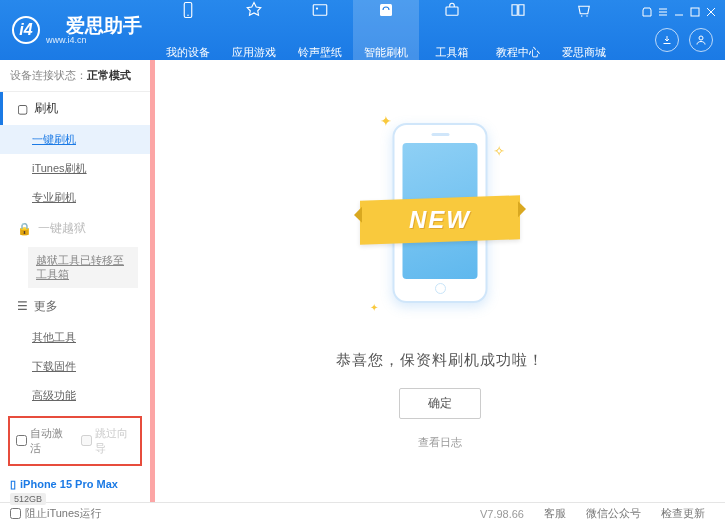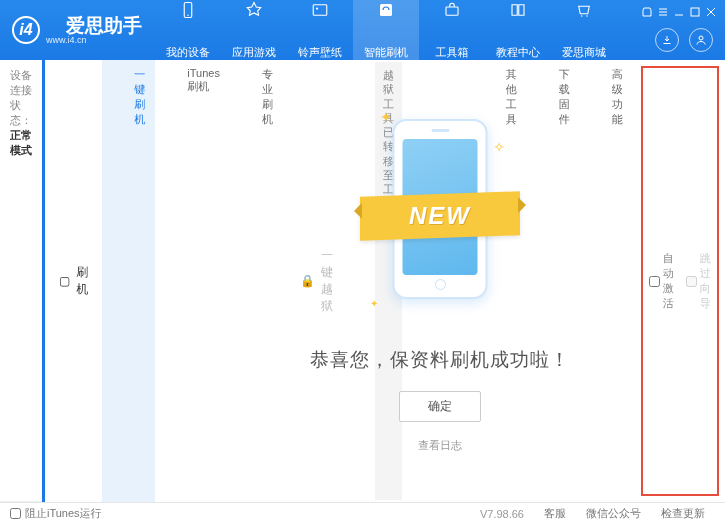--- a/index.html
+++ b/index.html
@@ -15,26 +15,26 @@
 .nav-item.active { background: rgba(255,255,255,0.18); }
 .nav-icon { width: 20px; height: 20px; margin-bottom: 3px; display: flex; align-items: center; justify-content: center; }
 .nav-icon svg { width: 18px; height: 18px; fill: #fff; }
 .header-right { position: absolute; right: 8px; top: 6px; display: flex; gap: 8px; font-size: 10px; }
 .header-right-top { display: flex; gap: 4px; align-items: center; }
 .win-btn { width: 12px; height: 12px; cursor: pointer; display: flex; align-items: center; justify-content: center; }
 .header-circles { position: absolute; right: 12px; bottom: 8px; display: flex; gap: 10px; }
 .circle-btn { width: 24px; height: 24px; border: 1.5px solid rgba(255,255,255,0.7); border-radius: 50%; display: flex; align-items: center; justify-content: center; cursor: pointer; }
 .circle-btn svg { width: 12px; height: 12px; fill: #fff; }
 .body-area { display: flex; height: 442px; }
-.sidebar { width: 155px; border-right: 5px solid #fca5a5; display: flex; font-size: 12px; color: #555; }
+.sidebar { width: 155px; border-right: 5px solid #fca5a5; display: flex; flex-direction: column; font-size: 12px; color: #555; }
 .status-bar { padding: 8px 10px; font-size: 11px; color: #888; border-bottom: 1px solid #eee; }
 .status-bar b { color: #333; }
 .side-section { padding: 8px 14px; display: flex; align-items: center; gap: 6px; color: #666; font-size: 12px; border-left: 3px solid transparent; }
 .side-section.top { border-left-color: #1b7ae5; color: #333; }
-.side-item { padding: 7px 10px 7px 32px; cursor: pointer; font-size: 11px; color: #666; }
+.side-item { padding: 7px 10px 7px 32px; cursor: pointer; font-size: 11px; color: #666; text-decoration: underline; }
 .side-item.active { background: #e8f2fd; color: #1b7ae5; }
 .side-item.boxed { background: #f4f4f4; margin: 2px 12px 2px 28px; padding: 6px 8px; font-size: 11px; color: #888; line-height: 1.3; }
 .side-lock { color: #bbb; }
 .checkbox-row { margin: 6px 8px; padding: 8px 6px; border: 2px solid #e74c3c; display: flex; gap: 12px; font-size: 11px; color: #888; }
 .checkbox-row label { display: flex; align-items: center; gap: 3px; cursor: pointer; }
 .checkbox-row input { width: 11px; height: 11px; }
 .checkbox-row .disabled { color: #ccc; }
 .device-info { padding: 6px 10px; font-size: 11px; }
 .device-name { color: #1b7ae5; font-weight: bold; display: flex; align-items: center; gap: 4px; }
 .device-badge { display: inline-block; background: #eee; color: #666; font-size: 9px; padding: 1px 4px; border-radius: 2px; margin-top: 2px; }
@@ -44,21 +44,21 @@
 .phone-screen { position: absolute; top: 18px; left: 8px; right: 8px; bottom: 22px; background: linear-gradient(160deg, #8fd0f5, #5fb8ee); border-radius: 4px; }
 .phone-home { position: absolute; bottom: 7px; left: 50%; transform: translateX(-50%); width: 11px; height: 11px; border: 1.5px solid #c9e5f9; border-radius: 50%; }
 .phone-speaker { position: absolute; top: 8px; left: 50%; transform: translateX(-50%); width: 18px; height: 3px; background: #d0e6fa; border-radius: 2px; }
 .ribbon { position: absolute; top: 85px; left: -10px; right: -10px; height: 44px; background: #f9c93d; display: flex; align-items: center; justify-content: center; transform: skewY(-2deg); box-shadow: 0 2px 4px rgba(0,0,0,0.1); }
 .ribbon::before, .ribbon::after { content: ''; position: absolute; width: 0; height: 0; border: 8px solid transparent; top: 6px; }
 .ribbon::before { left: -14px; border-right-color: #d9a820; }
 .ribbon::after { right: -14px; border-left-color: #d9a820; }
 .ribbon-text { font-size: 24px; font-weight: 900; color: #fff; letter-spacing: 2px; font-style: italic; text-shadow: 1px 1px 0 #e0a830; transform: skewY(2deg); }
 .sparkle { position: absolute; color: #f9c93d; font-size: 14px; }
 .s1 { top: 0; left: 10px; } .s2 { top: 30px; right: 5px; } .s3 { bottom: 20px; left: 0; font-size: 10px; }
-.success-text { font-size: 19px; color: #555; margin-bottom: 18px; letter-spacing: 1px; }
+.success-text { font-size: 15px; color: #555; margin-bottom: 18px; letter-spacing: 1px; }
 .ok-btn { padding: 6px 28px; border: 1px solid #ccc; background: #fff; font-size: 12px; color: #555; cursor: pointer; border-radius: 2px; }
 .log-link { margin-top: 16px; font-size: 11px; color: #999; cursor: pointer; }
 .footer { height: 22px; border-top: 1px solid #e5e5e5; display: flex; align-items: center; font-size: 11px; color: #777; padding: 0 10px; }
 .footer-left { display: flex; align-items: center; gap: 4px; }
 .footer-left input { width: 11px; height: 11px; }
 .footer-spacer { flex: 1; }
 .footer-item { padding: 0 10px; cursor: pointer; }
 .footer-version { padding: 0 10px; color: #999; }
 </style>
 </head>

